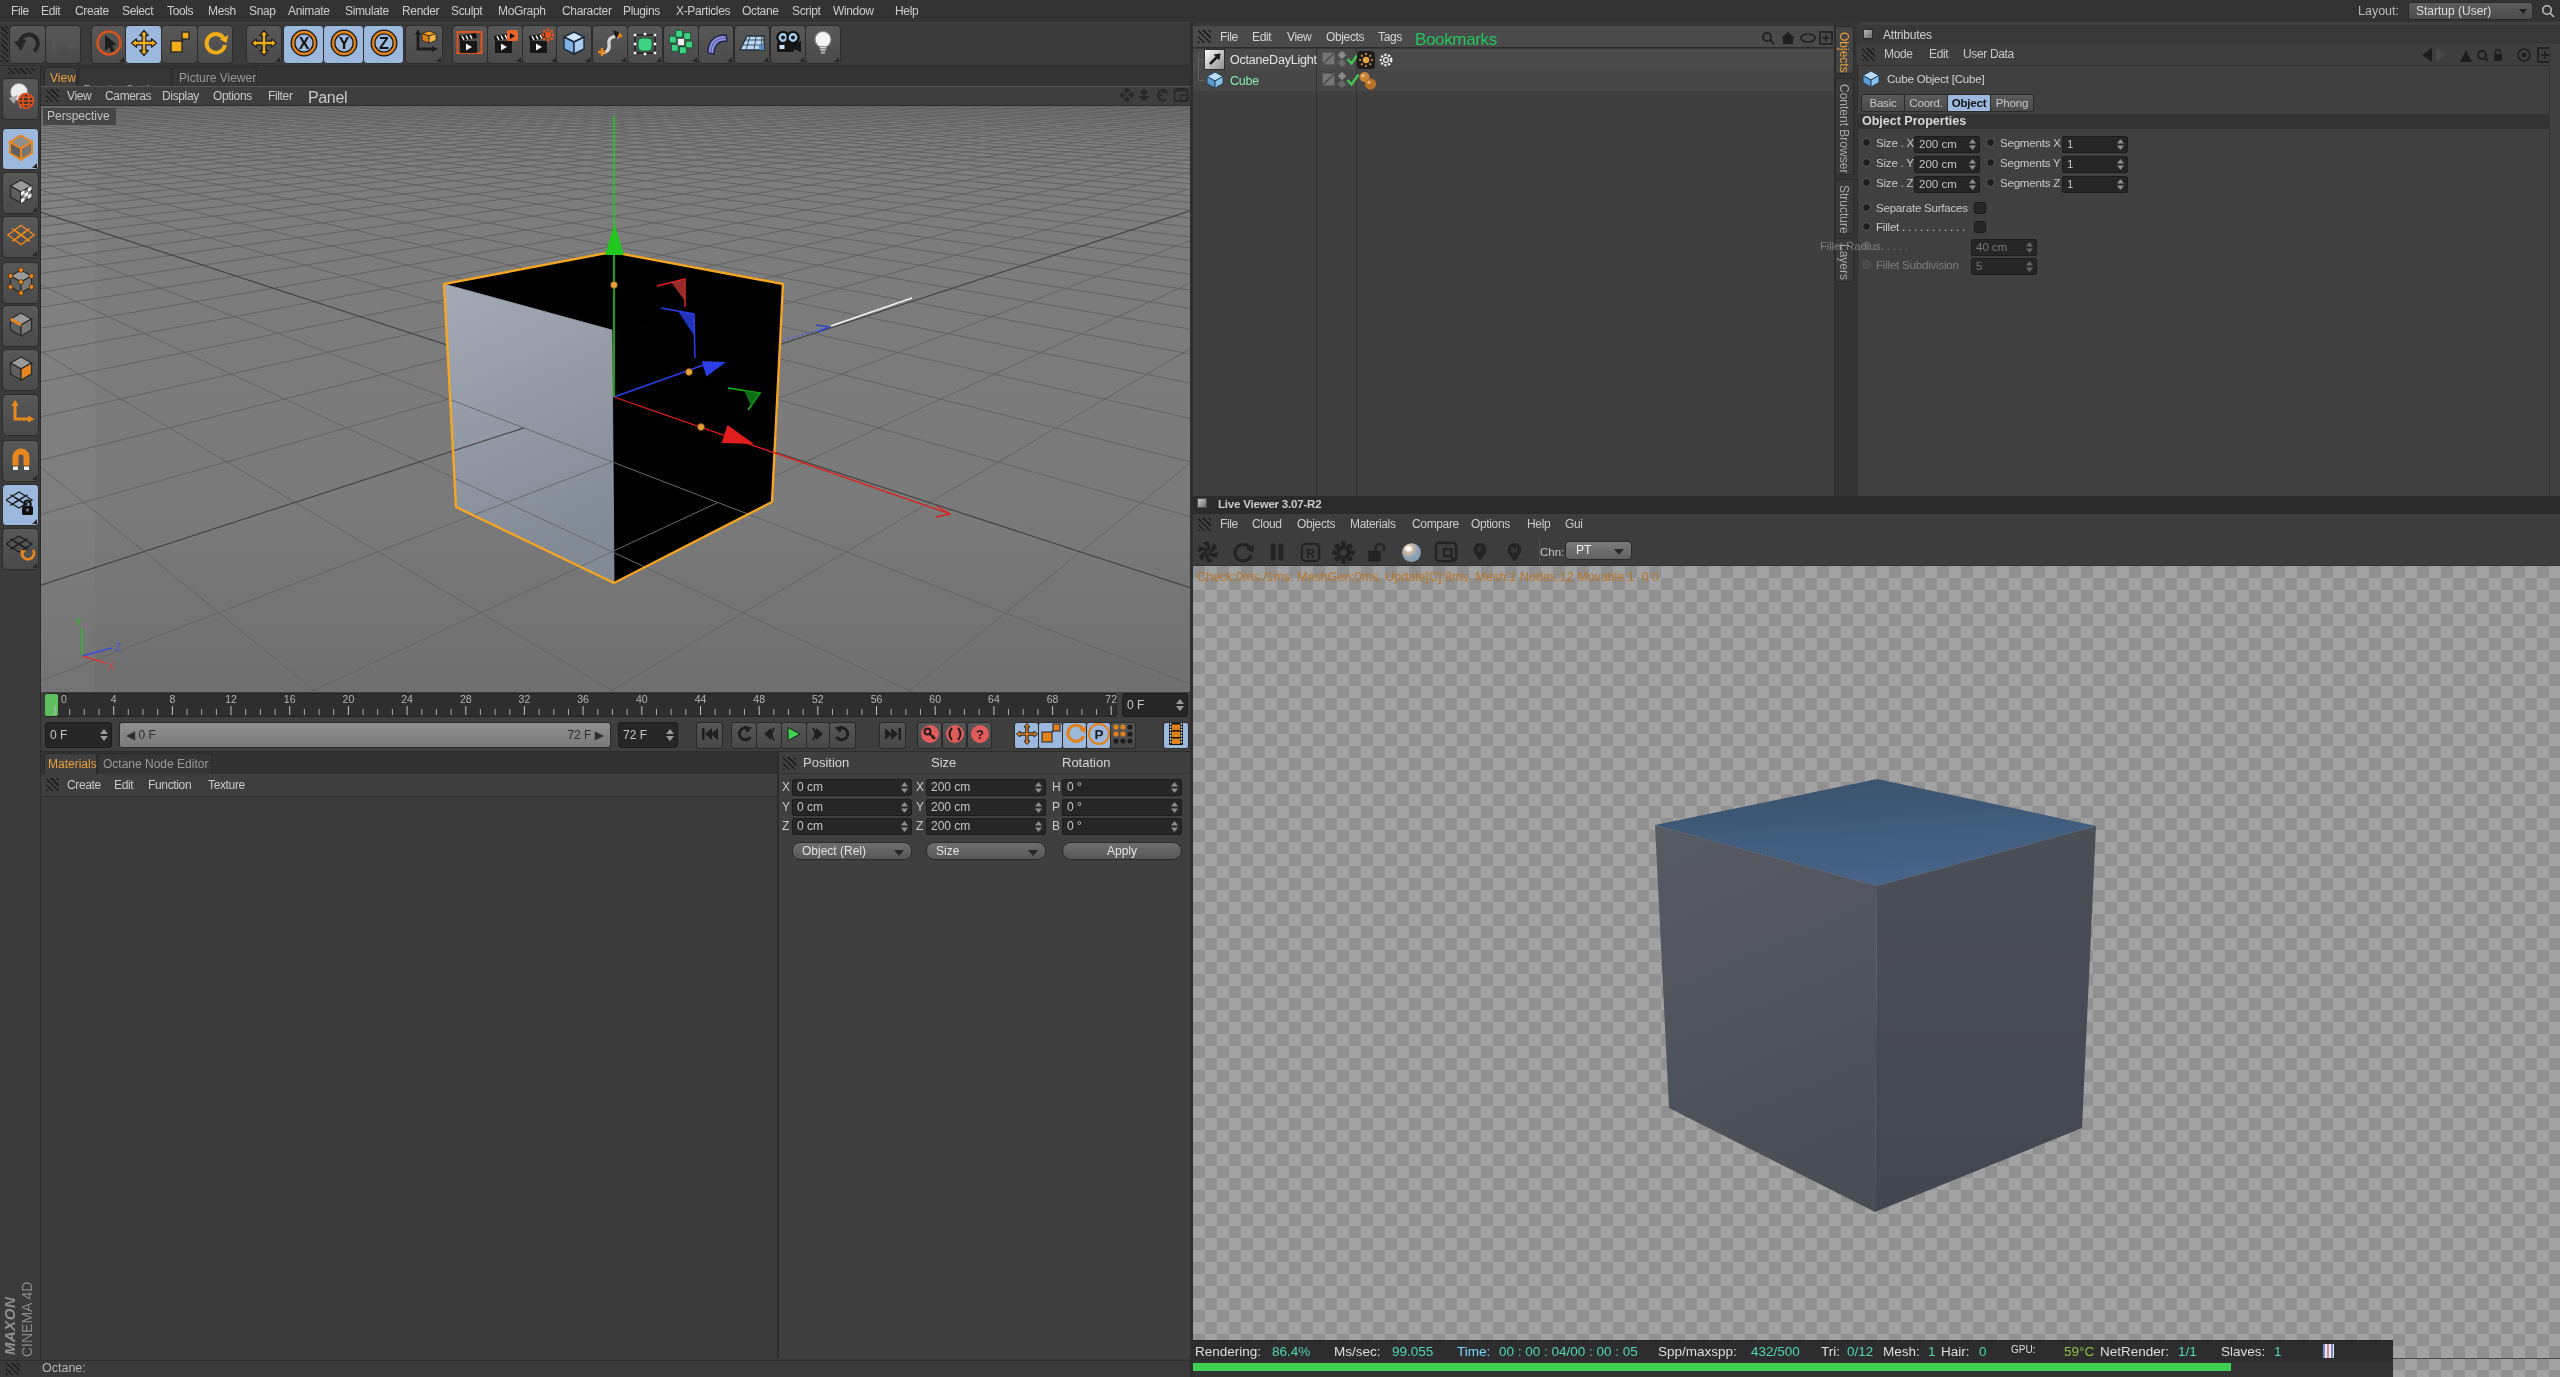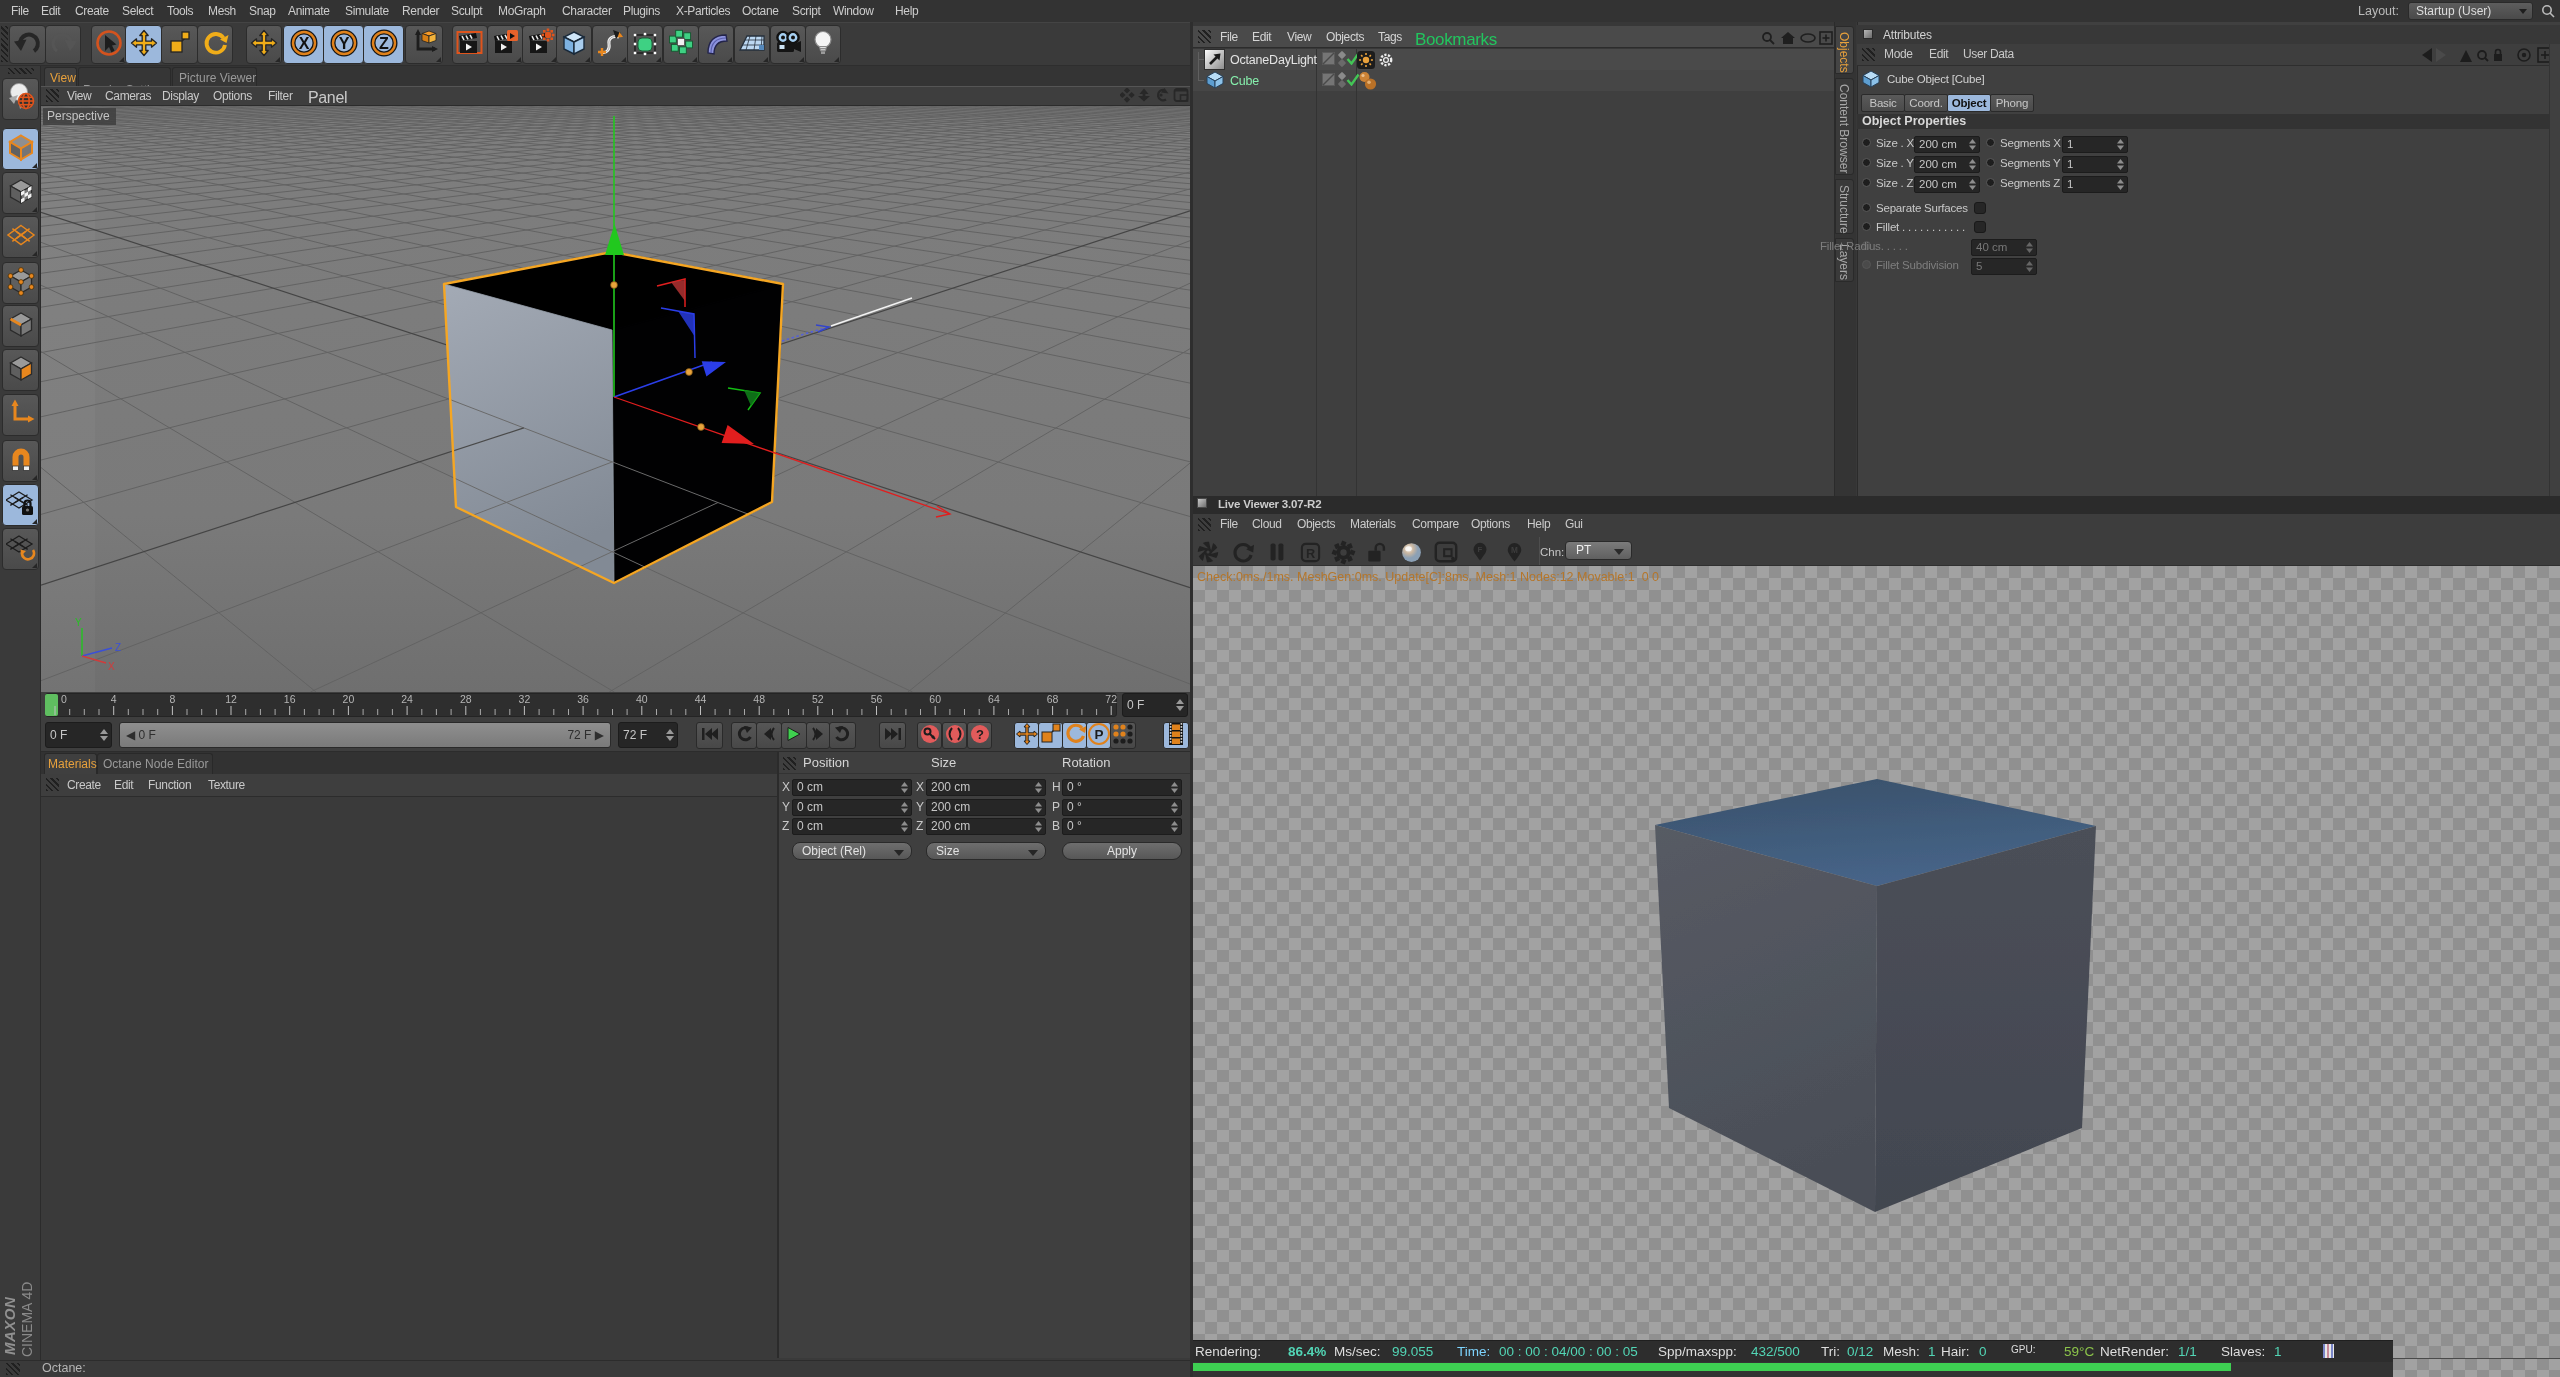--- a/index.html
+++ b/index.html
@@ -1067,21 +1067,21 @@
         </linearGradient>
 </defs>
 <g filter="url(#soft)">
         <polygon points="684,39 903,86 684,146 462,85" fill="url(#lvtop)"></polygon>
 <polygon points="462,85 684,146 682,472 476,368" fill="url(#lvleft)"></polygon>
 <polygon points="684,146 903,86 889,388 682,472" fill="url(#lvright)"></polygon>
       </g>
     </svg>
     <div style="position:absolute;left:1193px;top:1340px;width:1200px;height:22px;background:#2d2d2d;border-top:1px solid #1f1f1f"></div>
     <div style="position:absolute;left:1195px;top:1344px;font-size:13.5px;color:#dedede;font-weight:normal;white-space:nowrap;">Rendering:</div>
-    <div style="position:absolute;left:1272px;top:1344px;font-size:13.5px;color:#52d5b5;font-weight:bold;white-space:nowrap;margin-left:16px;">86.4%</div>
+    <div style="position:absolute;left:1272px;top:1344px;font-size:13.5px;color:#52d5b5;font-weight:normal;white-space:nowrap;">86.4%</div>
     <div style="position:absolute;left:1334px;top:1344px;font-size:13.5px;color:#dedede;font-weight:normal;white-space:nowrap;">Ms/sec:</div>
     <div style="position:absolute;left:1392px;top:1344px;font-size:13.5px;color:#52d5b5;font-weight:normal;white-space:nowrap;">99.055</div>
     <div style="position:absolute;left:1457px;top:1344px;font-size:13.5px;color:#7dd3fc;font-weight:normal;white-space:nowrap;">Time:</div>
     <div style="position:absolute;left:1499px;top:1344px;font-size:13.5px;color:#52d5b5;font-weight:normal;white-space:nowrap;">00 : 00 : 04/00 : 00 : 05</div>
     <div style="position:absolute;left:1658px;top:1344px;font-size:13.5px;color:#dedede;font-weight:normal;white-space:nowrap;">Spp/maxspp:</div>
     <div style="position:absolute;left:1751px;top:1344px;font-size:13.5px;color:#52d5b5;font-weight:normal;white-space:nowrap;">432/500</div>
     <div style="position:absolute;left:1821px;top:1344px;font-size:13.5px;color:#dedede;font-weight:normal;white-space:nowrap;">Tri:</div>
     <div style="position:absolute;left:1847px;top:1344px;font-size:13.5px;color:#52d5b5;font-weight:normal;white-space:nowrap;">0/12</div>
     <div style="position:absolute;left:1883px;top:1344px;font-size:13.5px;color:#dedede;font-weight:normal;white-space:nowrap;">Mesh:</div>
     <div style="position:absolute;left:1928px;top:1344px;font-size:13.5px;color:#52d5b5;font-weight:normal;white-space:nowrap;">1</div>

